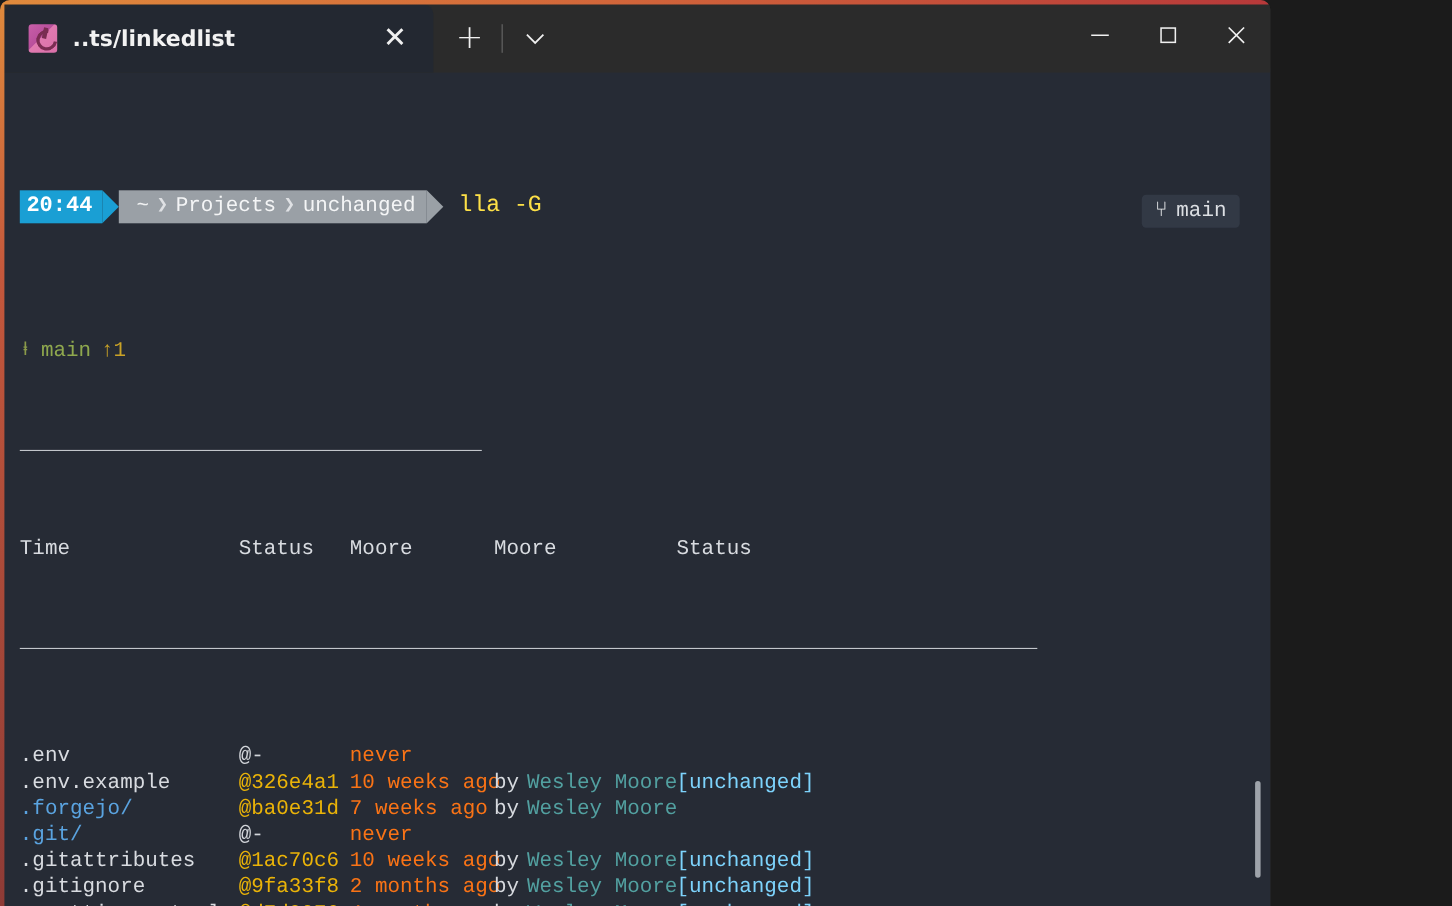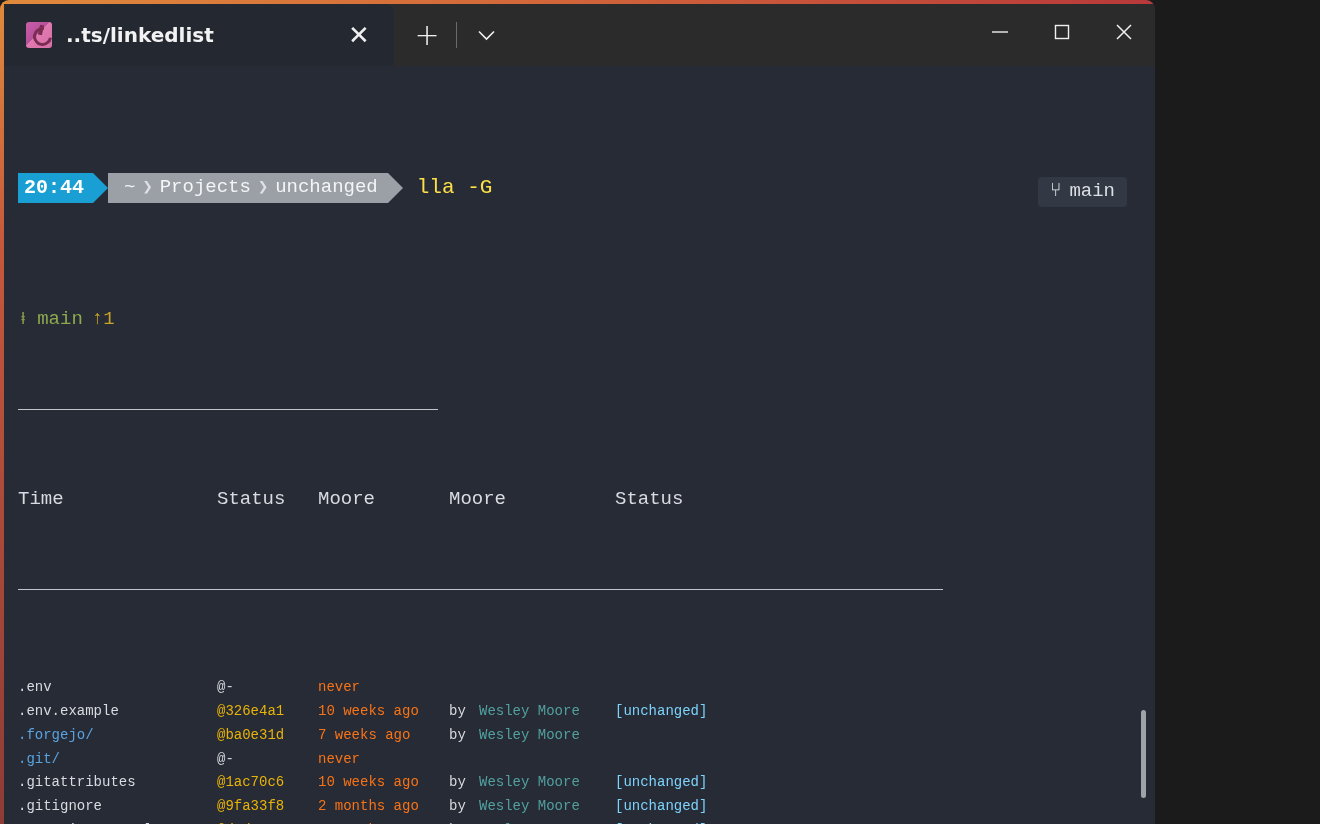--- a/index.html
+++ b/index.html
@@ -183,21 +183,21 @@
 
   .rule { height:1px; background:#c2c6cb; margin:7px 0 6px 0; }
   .rule.r1 { width:420px; }
   .rule.r2 { width:925px; }
 
   .headers { color:#d8dbe0; font-size:19px; display:flex; }
   .headers .h { display:block; }
 
   
   #rows { margin-top:9px; }
-  .row { height:23.7px; display:flex; align-items:flex-start; font-size:14px; }
+  .row { height:23.7px; display:flex; align-items:flex-start; font-size:19px; }
   .c-name   { width:199px; flex:0 0 199px; overflow:hidden; }
   .c-hash   { width:101px; flex:0 0 101px; }
   .c-time   { width:131px; flex:0 0 131px; }
   .c-by     { width:30px;  flex:0 0 30px;  color:#d6d9de; }
   .c-author { width:136px; flex:0 0 136px; }
   .c-status { flex:0 0 auto; color:#7dd3fc; }
 
   .f-file { color:#d8dbe0; }
   .f-dir  { color:#5aa3e0; }
   .hash   { color:#eab308; }

